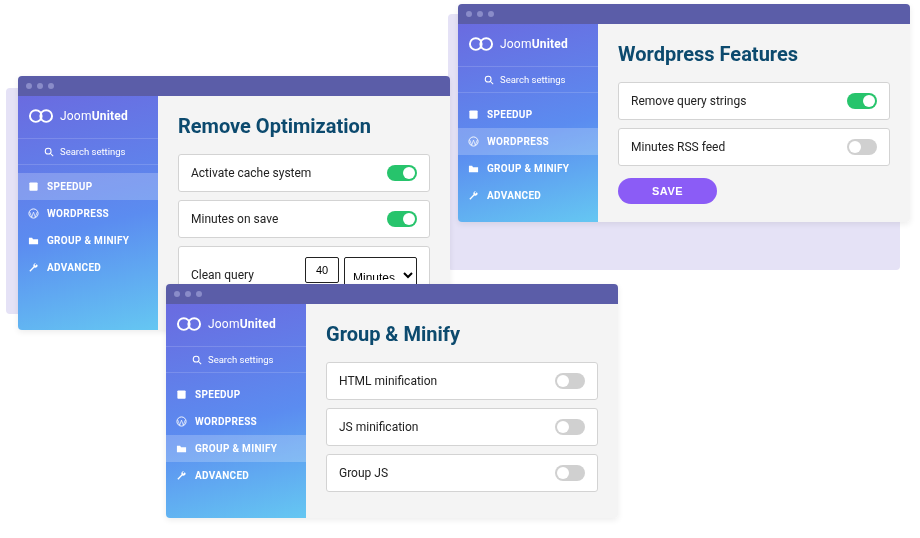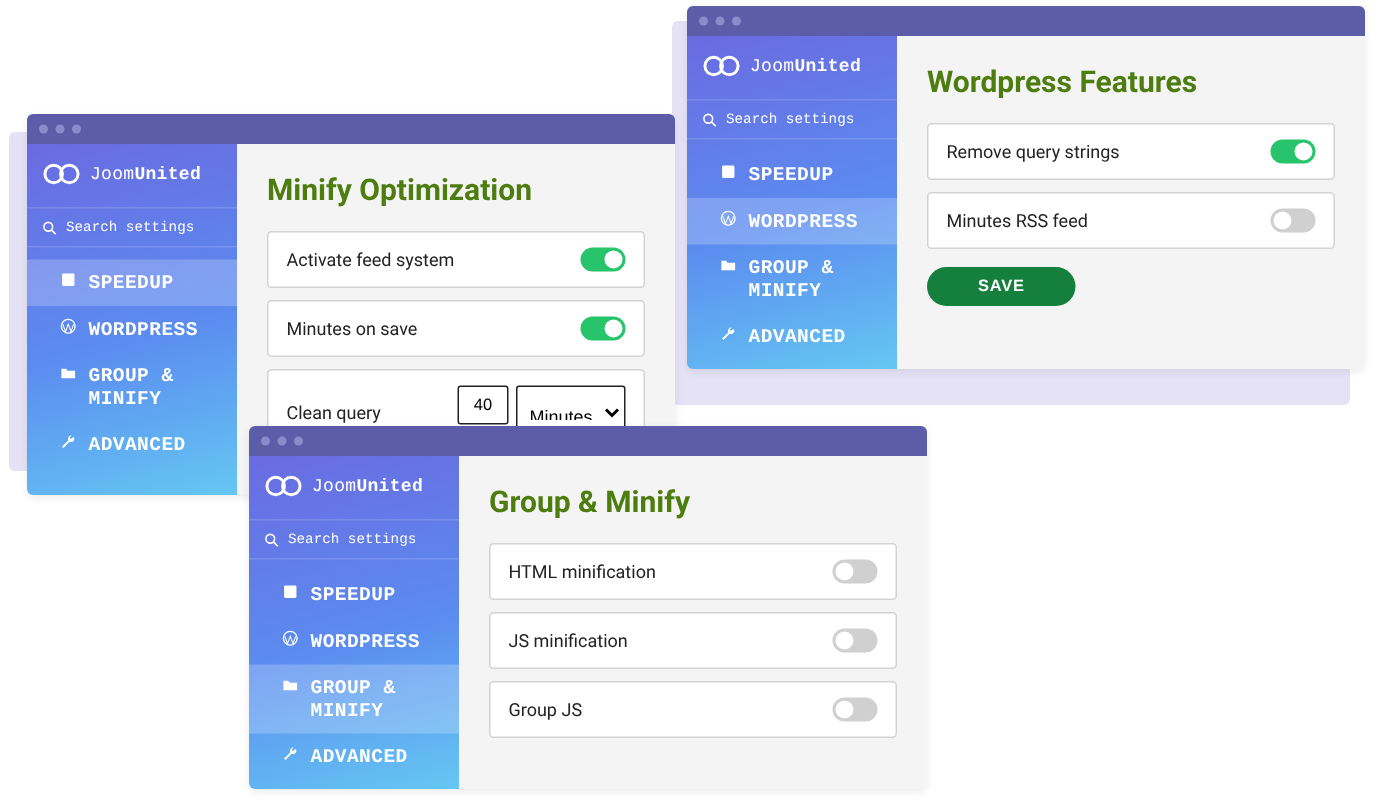--- a/index.html
+++ b/index.html
@@ -31,62 +31,61 @@
     gap: 5px;
   }
   .dot { width: 6px; height: 6px; border-radius: 50%; background: #8a8cc9; }
   .body { display: flex; }
   .sidebar {
     width: 140px;
     background: linear-gradient(165deg, #6a6be0 0%, #5b8cf0 55%, #65c7f2 100%);
     color: #fff;
     font-size: 10px;
     padding-bottom: 6px;
-    font-family: Liberation Mono, monospace;
   }
   .logo-row {
     display: flex;
     align-items: center;
     gap: 6px;
     padding: 12px 10px 14px 10px;
   }
   .logo-svg { width: 26px; height: 16px; flex-shrink: 0; }
   .logo-text { font-size: 12px; font-weight: 400; letter-spacing: .2px; }
   .logo-text b { font-weight: 700; }
   .search-row {
     display: flex;
     align-items: center;
     gap: 6px;
-    padding: 7px 10px;
+    padding: 7px 26px;
     border-top: 1px solid rgba(255,255,255,0.15);
     border-bottom: 1px solid rgba(255,255,255,0.15);
     margin-bottom: 8px;
     font-size: 9.5px;
   }
   .nav-item {
     display: flex;
     align-items: flex-start;
     gap: 8px;
-    padding: 8px 22px;
-    font-size: 13px;
+    padding: 8px 10px;
+    font-size: 10px;
     font-weight: 700;
     letter-spacing: .3px;
     cursor: pointer;
   }
   .nav-item.active { background: rgba(255,255,255,0.22); }
   .nav-icon { width: 11px; height: 11px; display: inline-flex; align-items: center; justify-content: center; flex-shrink: 0; }
   .content {
     flex: 1;
     background: #f4f4f4;
     padding: 18px 20px;
   }
   .content h1 {
     font-size: 20px;
     font-weight: 700;
-    color: #4d7c0f;
+    color: #0c4a6e;
     margin-bottom: 16px;
   }
   .row {
     background: #fff;
     border: 1px solid #d3d3d3;
     border-radius: 3px;
     padding: 10px 12px;
     margin-bottom: 8px;
     display: flex;
     align-items: center;
@@ -123,21 +122,21 @@
   }
   .select {
     height: 36px;
     border: 1px solid #222;
     border-radius: 2px;
     font-size: 12px;
     padding: 12px 4px;
     background: #fff;
   }
   .save-btn {
-    background: #15803d;
+    background: #8b5cf6;
     color: #fff;
     border: none;
     border-radius: 18px;
     padding: 7px 34px;
     font-size: 11px;
     font-weight: 600;
     letter-spacing: .5px;
     cursor: pointer;
     margin-top: 4px;
   }
@@ -270,23 +269,23 @@
       <div class="nav-item">
         <span class="nav-icon">
             <svg width="11" height="11" viewBox="0 0 24 24">
               <path d="M21 7a5 5 0 0 1-7 5L5 21l-2-2 9-9a5 5 0 0 1 5-7l-3 3 2 2 3-3z" fill="#fff"></path>
             </svg>
           </span>
         <span>ADVANCED</span>
       </div>
     </div>
     <div class="content">
-      <h1>Minify Optimization</h1>
-      <div class="row">
-        <span>Activate feed system</span>
+      <h1>Remove Optimization</h1>
+      <div class="row">
+        <span>Activate cache system</span>
         <span class="toggle on"></span>
       </div>
       <div class="row">
         <span>Minutes on save</span>
         <span class="toggle on"></span>
       </div>
       <div class="row">
         <span>Clean query</span>
         <span class="row-controls">
           <input class="num-input" value="40" style="">

